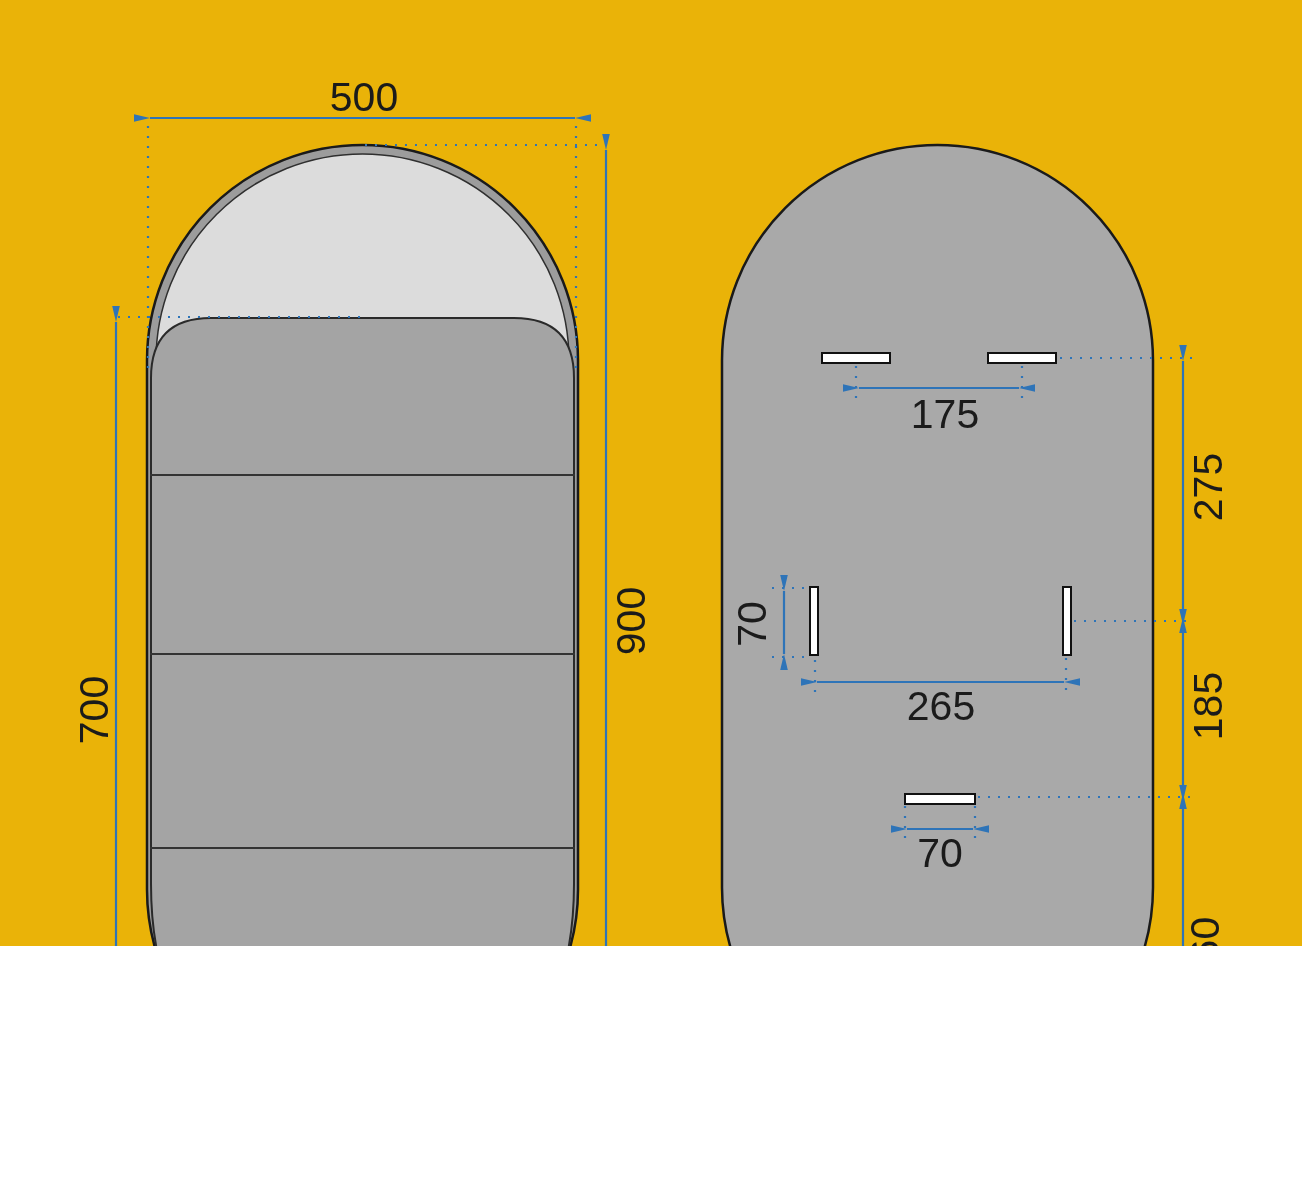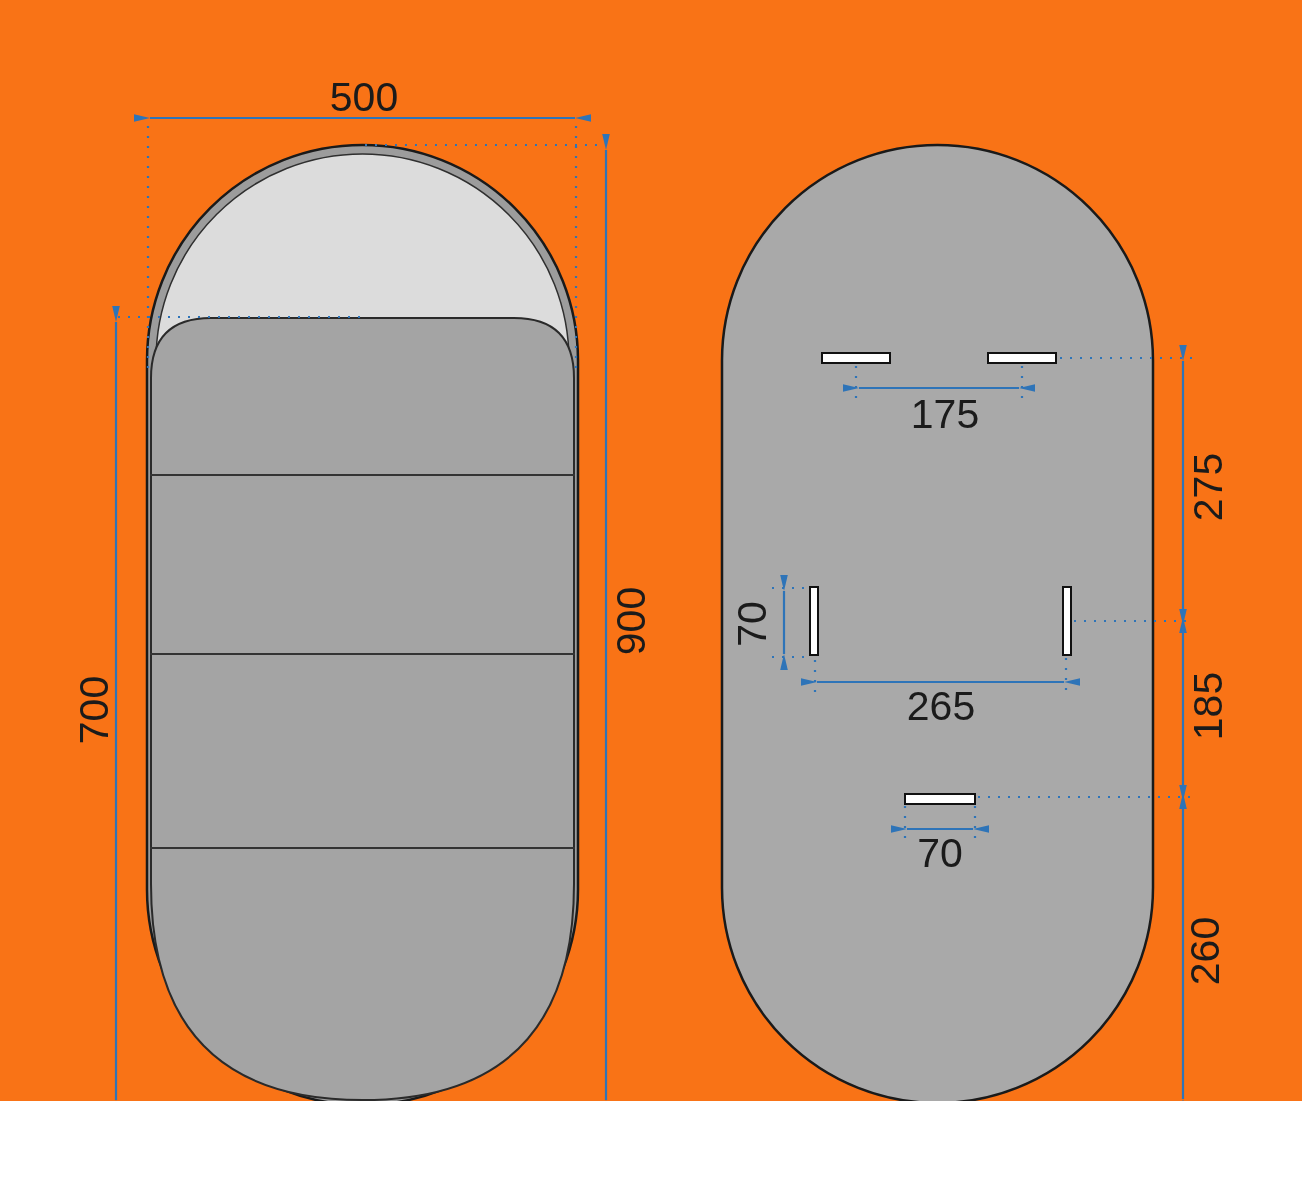--- a/index.html
+++ b/index.html
@@ -3,22 +3,22 @@
 <meta charset="utf-8">
 <style>
   html, body {
     margin: 0;
     padding: 0;
     background: #ffffff;
   }
   .stage {
     position: relative;
     width: 1302px;
-    height: 1101px;
-    background: #f97316;
+    height: 946px;
+    background: #eab308;
     overflow: hidden;
   }
   svg { display: block; }
   text.dim-label {
     font-family: "Liberation Sans", "DejaVu Sans", sans-serif;
     font-size: 41px;
     fill: #1b1b1b;
   }
 </style>
 </head>

